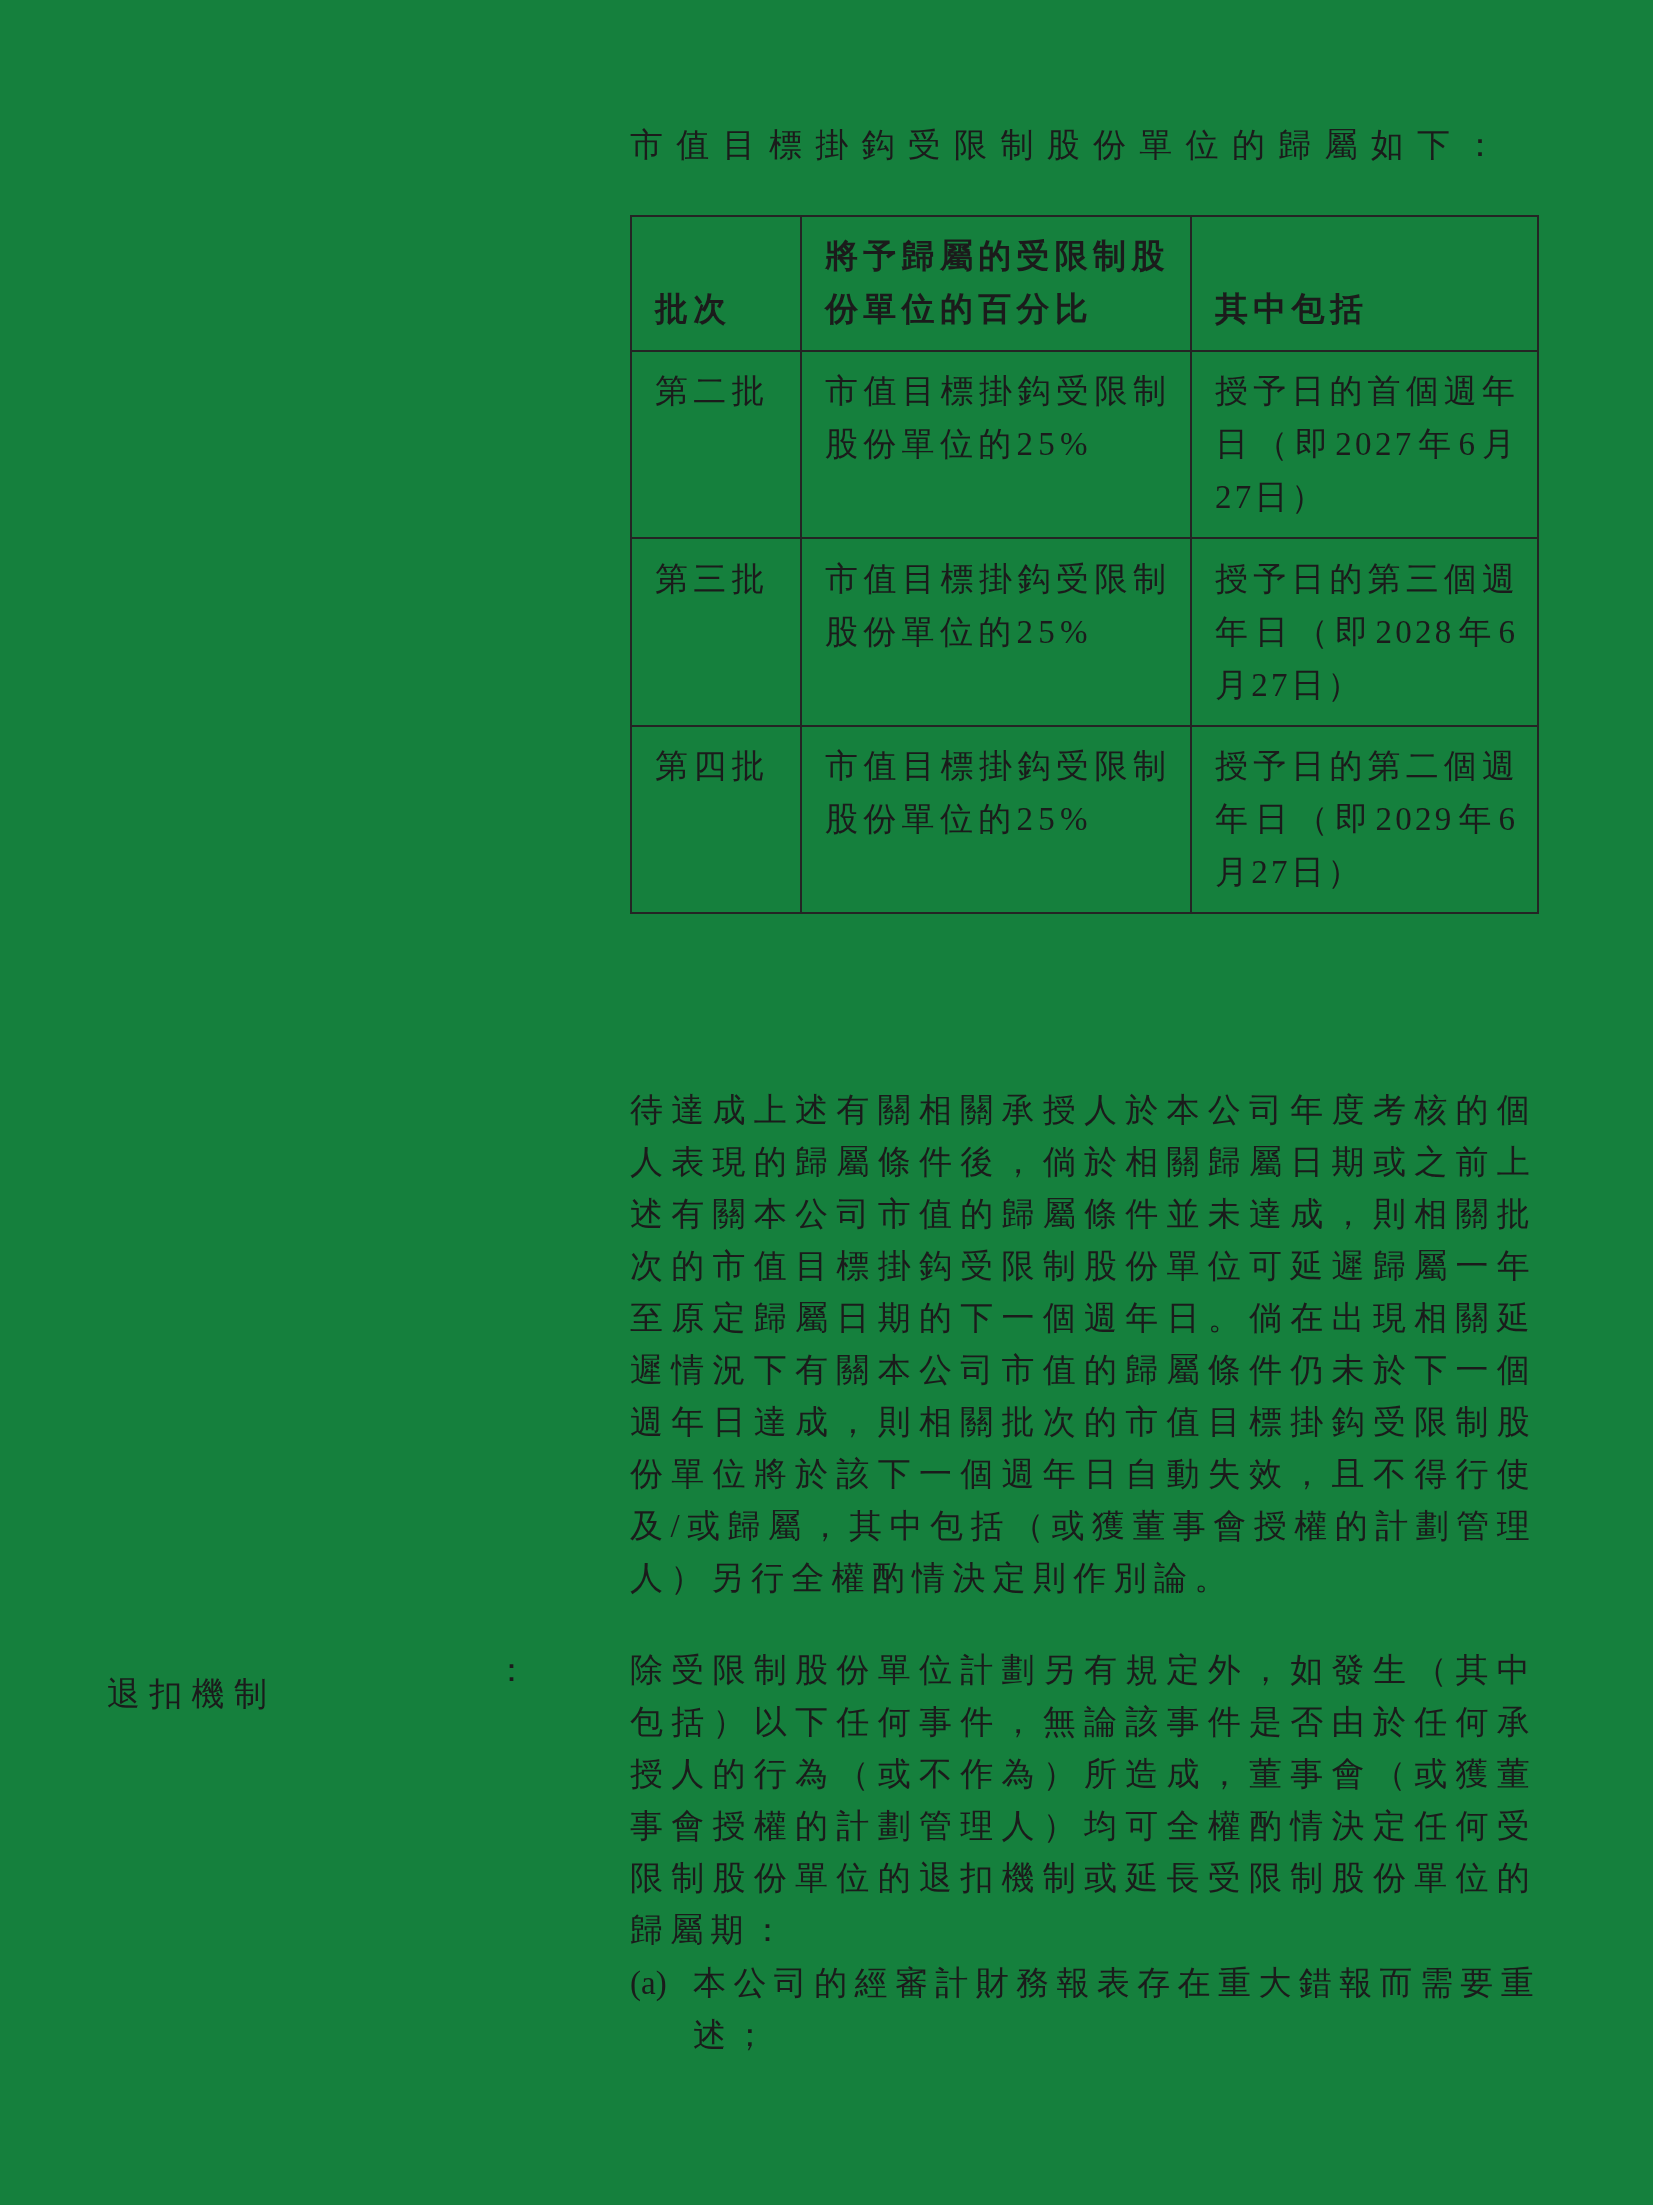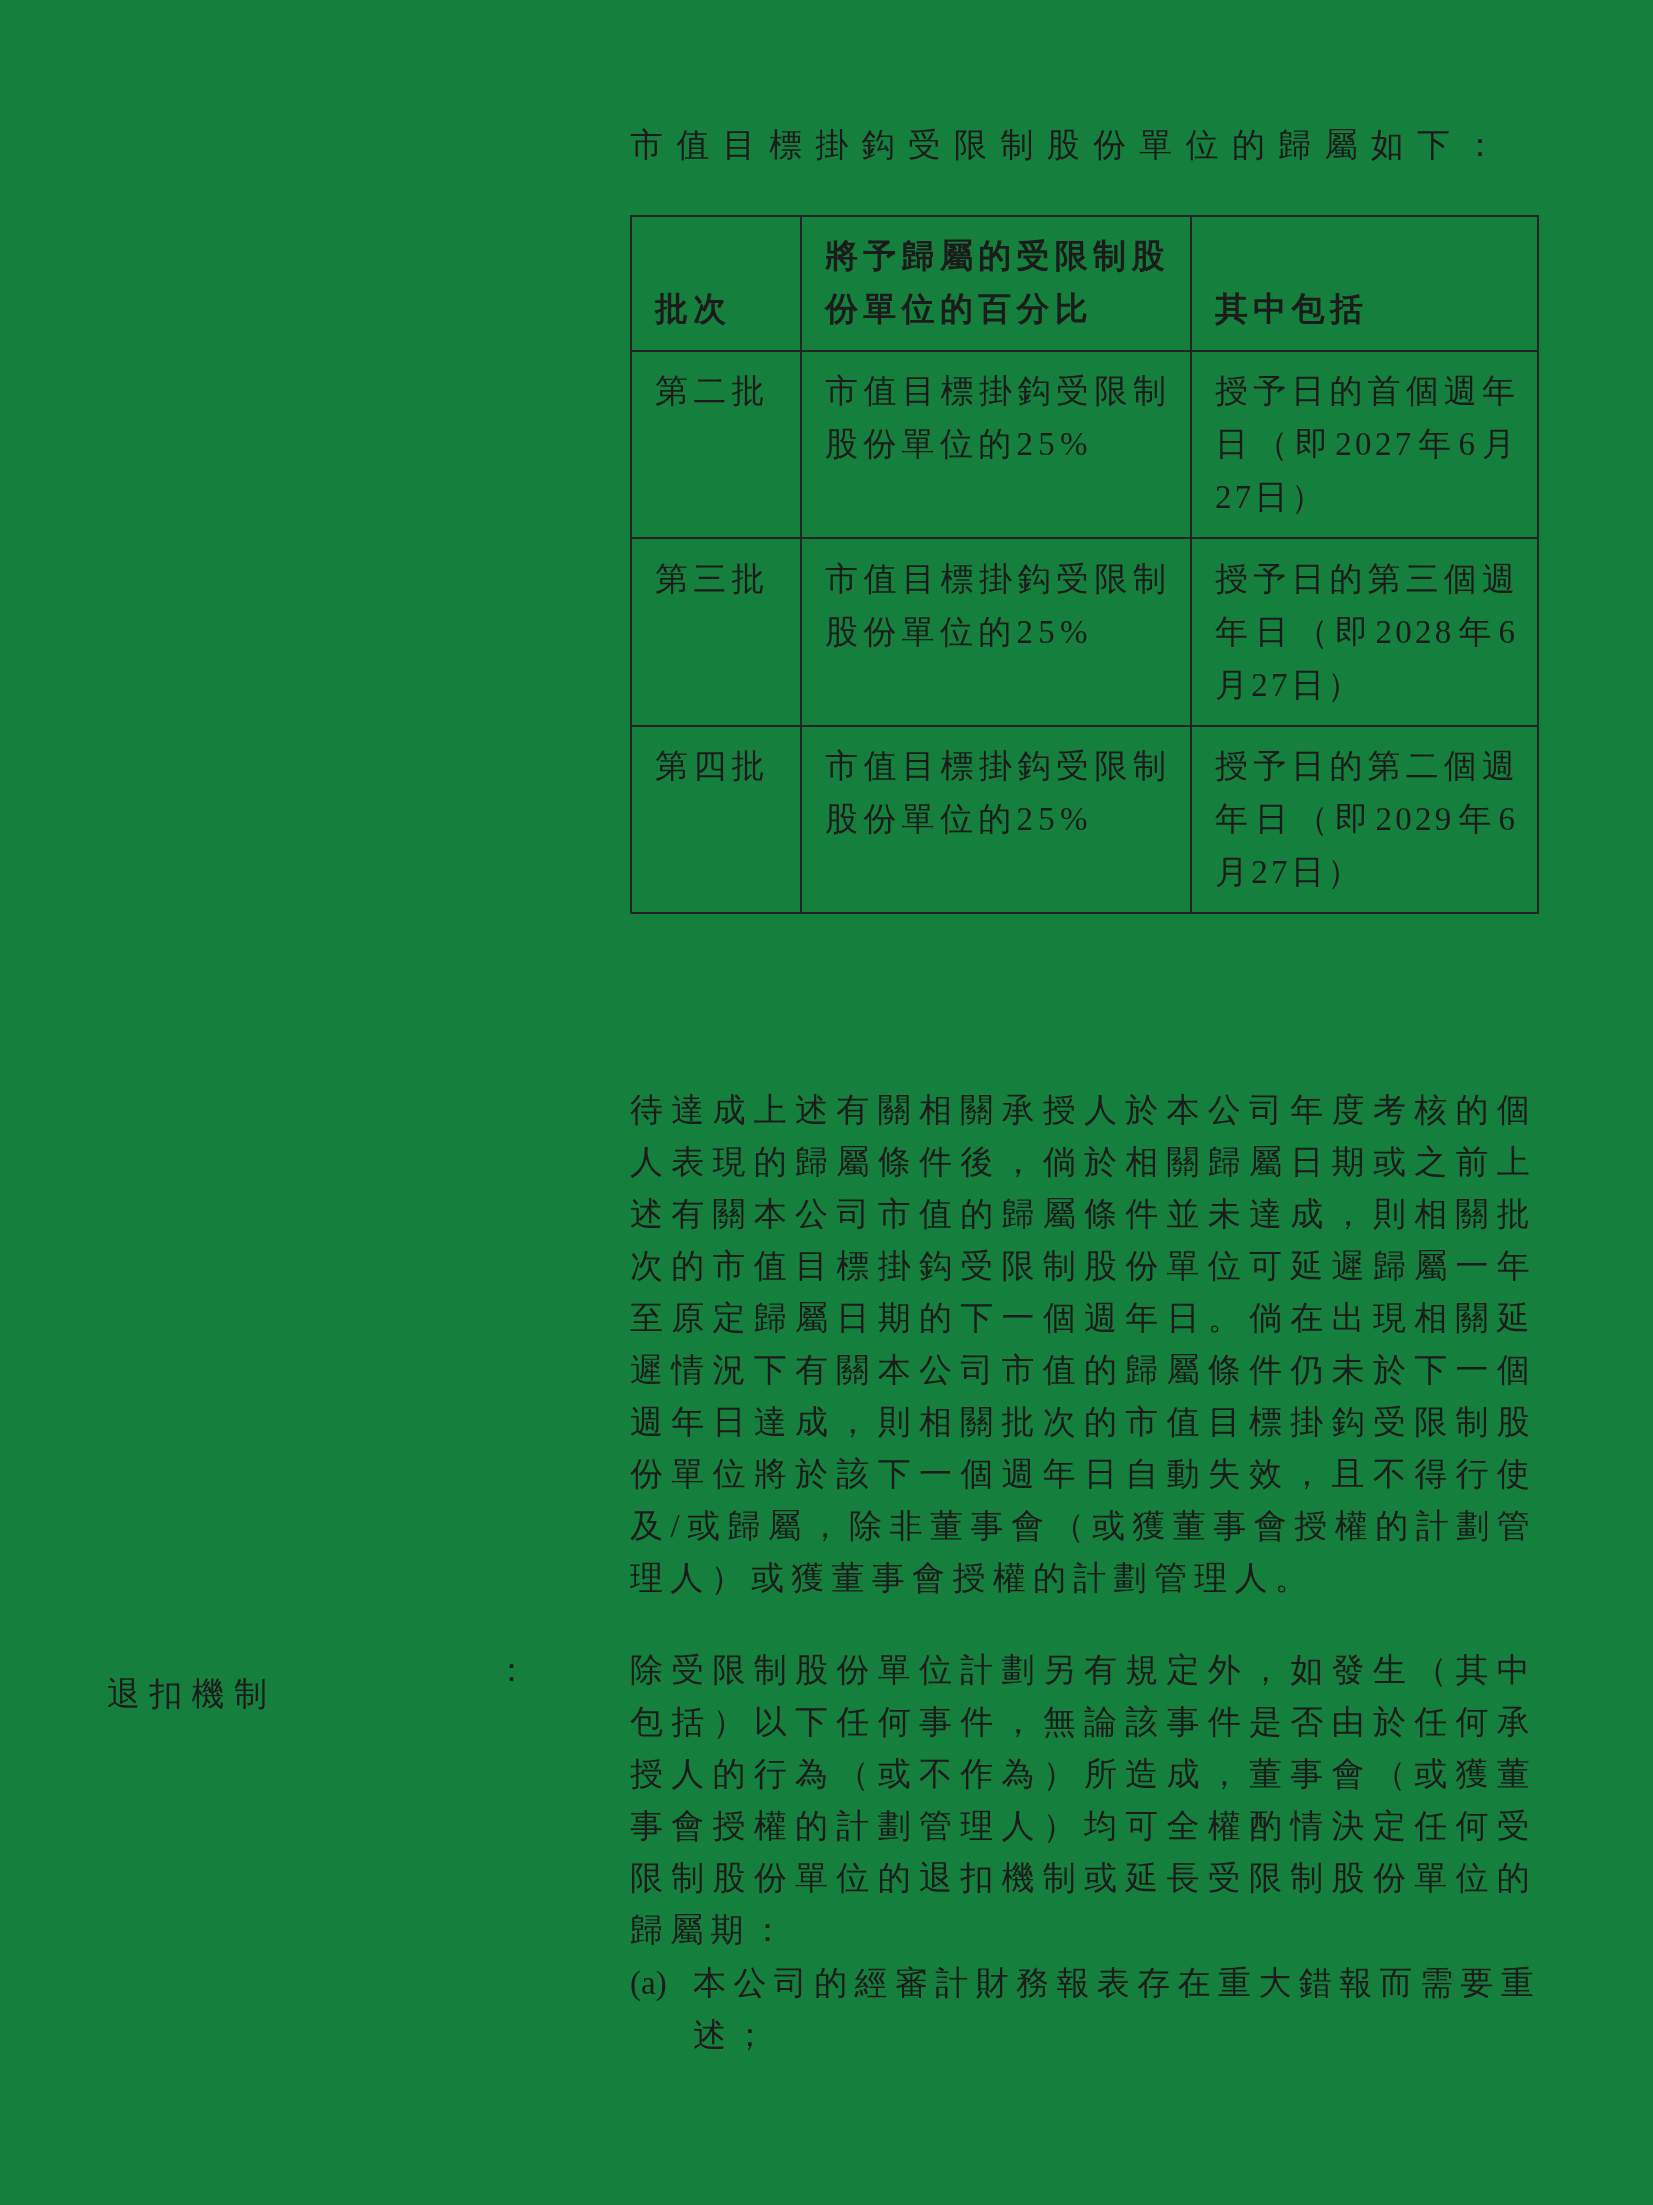--- a/index.html
+++ b/index.html
@@ -156,21 +156,21 @@
         <td class="col-date">授予日的第三個週年日（即2028年6月27日）</td>
       </tr>
       <tr>
         <td class="col-batch">第四批</td>
         <td class="col-pct">市值目標掛鈎受限制股份單位的25%</td>
         <td class="col-date">授予日的第二個週年日（即2029年6月27日）</td>
       </tr>
     </tbody>
   </table>
 
-  <div class="para-main">待達成上述有關相關承授人於本公司年度考核的個人表現的歸屬條件後，倘於相關歸屬日期或之前上述有關本公司市值的歸屬條件並未達成，則相關批次的市值目標掛鈎受限制股份單位可延遲歸屬一年至原定歸屬日期的下一個週年日。倘在出現相關延遲情況下有關本公司市值的歸屬條件仍未於下一個週年日達成，則相關批次的市值目標掛鈎受限制股份單位將於該下一個週年日自動失效，且不得行使及/或歸屬，除非董事會（或獲董事會授權的計劃管理人）或獲董事會授權的計劃管理人。</div>
+  <div class="para-main">待達成上述有關相關承授人於本公司年度考核的個人表現的歸屬條件後，倘於相關歸屬日期或之前上述有關本公司市值的歸屬條件並未達成，則相關批次的市值目標掛鈎受限制股份單位可延遲歸屬一年至原定歸屬日期的下一個週年日。倘在出現相關延遲情況下有關本公司市值的歸屬條件仍未於下一個週年日達成，則相關批次的市值目標掛鈎受限制股份單位將於該下一個週年日自動失效，且不得行使及/或歸屬，其中包括（或獲董事會授權的計劃管理人）另行全權酌情決定則作別論。</div>
 
   <div class="clawback-section">
     <div class="clawback-label">退扣機制</div>
     <div class="clawback-colon">：</div>
     <div class="clawback-text">除受限制股份單位計劃另有規定外，如發生（其中包括）以下任何事件，無論該事件是否由於任何承授人的行為（或不作為）所造成，董事會（或獲董事會授權的計劃管理人）均可全權酌情決定任何受限制股份單位的退扣機制或延長受限制股份單位的歸屬期：</div>
   </div>
 
   <div class="list-item-a">
     <div class="marker">(a)</div>
     <div class="item-text">本公司的經審計財務報表存在重大錯報而需要重述；</div>

